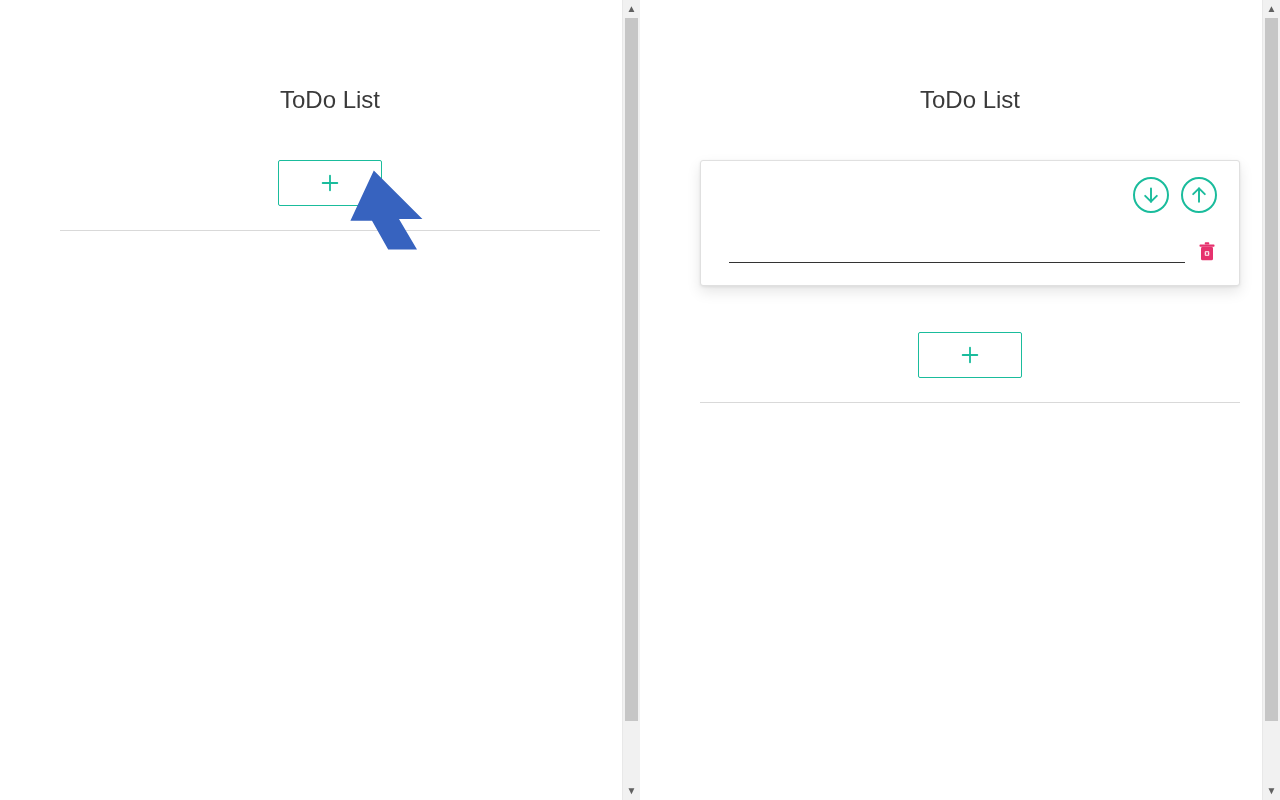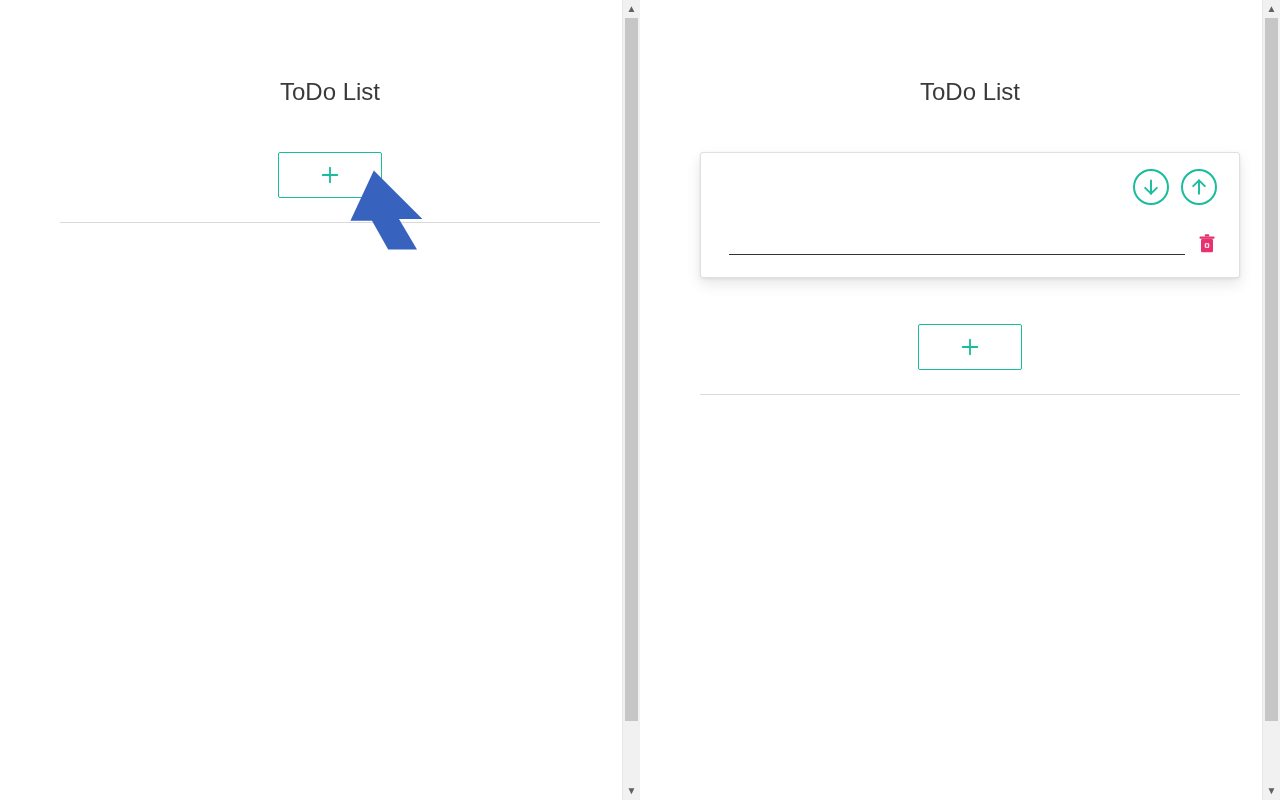--- a/index.html
+++ b/index.html
@@ -9,21 +9,21 @@
     position: relative;
     flex: 1 1 50%;
     height: 800px;
     overflow: hidden;
   }
   .pane-inner {
     position: absolute;
     inset: 0;
     overflow-y: scroll;
     overflow-x: hidden;
-    padding: 0 40px 40px 60px;
+    padding: 8px 40px 40px 60px;
   }
   
   .pane-inner::-webkit-scrollbar { width: 0; }
   .fake-scrollbar {
     position: absolute;
     top: 0; right: 0; bottom: 0;
     width: 18px;
     background: #f1f1f1;
     border-left: 1px solid #e8e8e8;
     display: flex;

